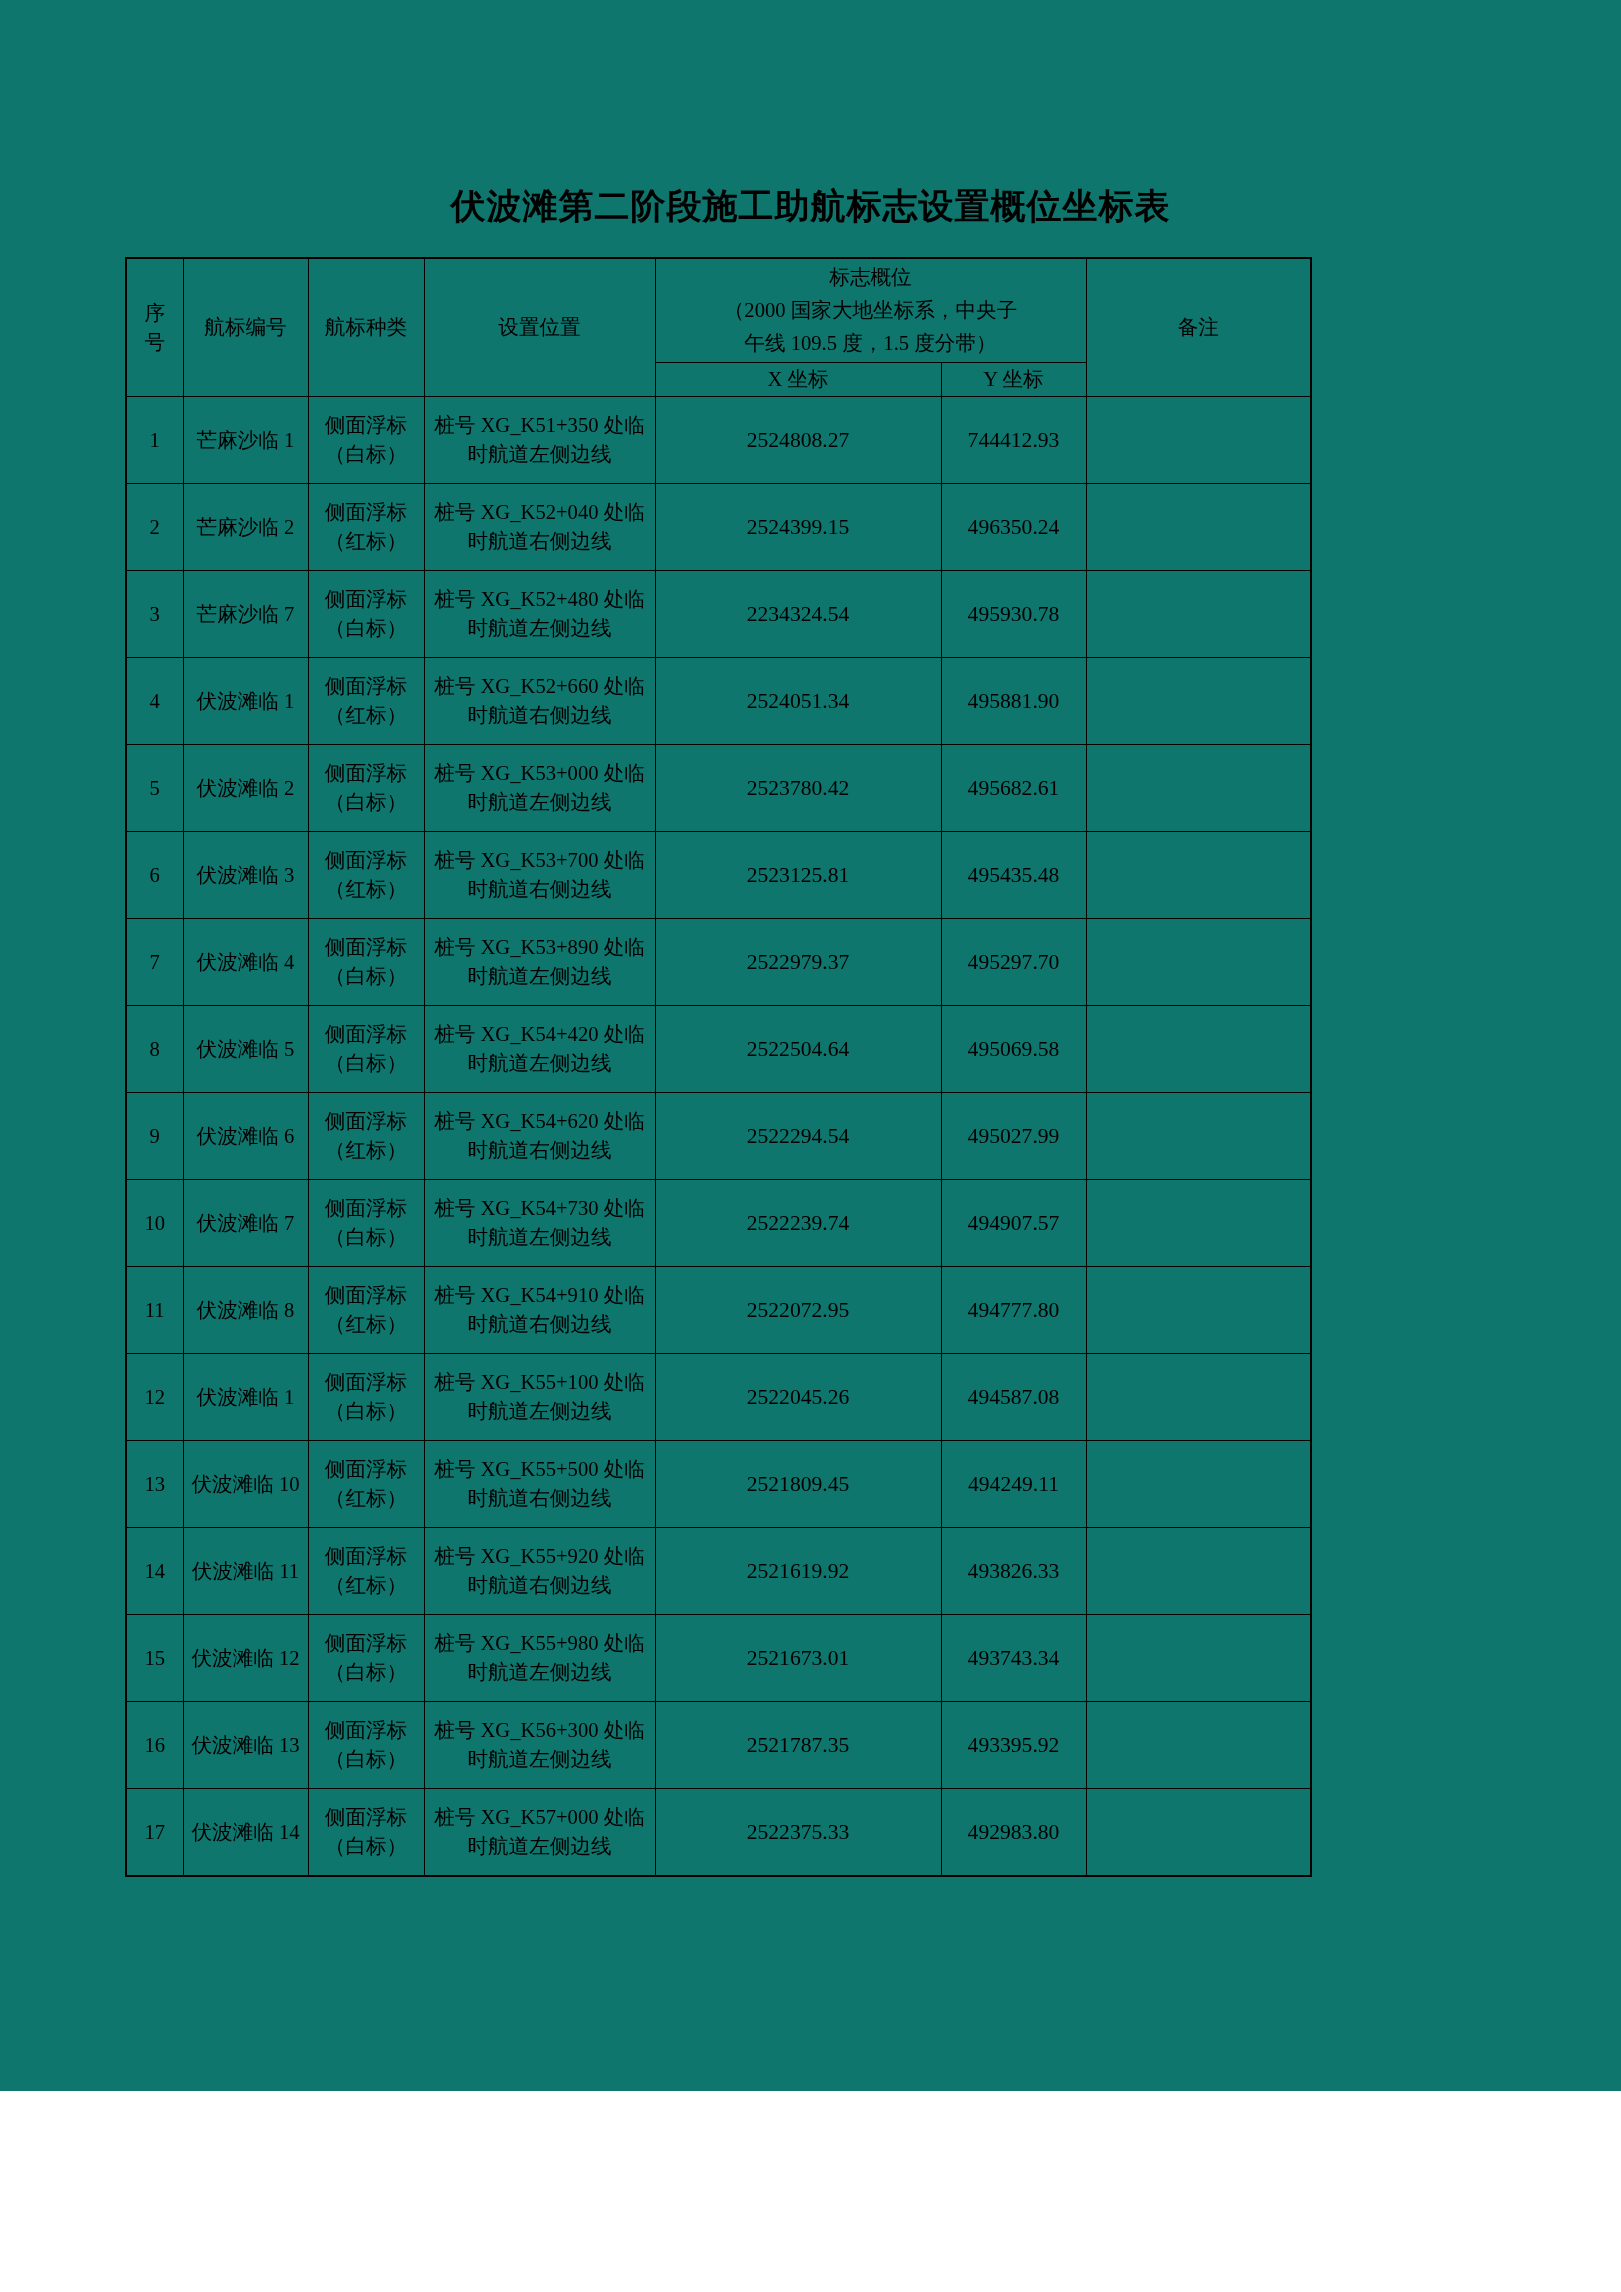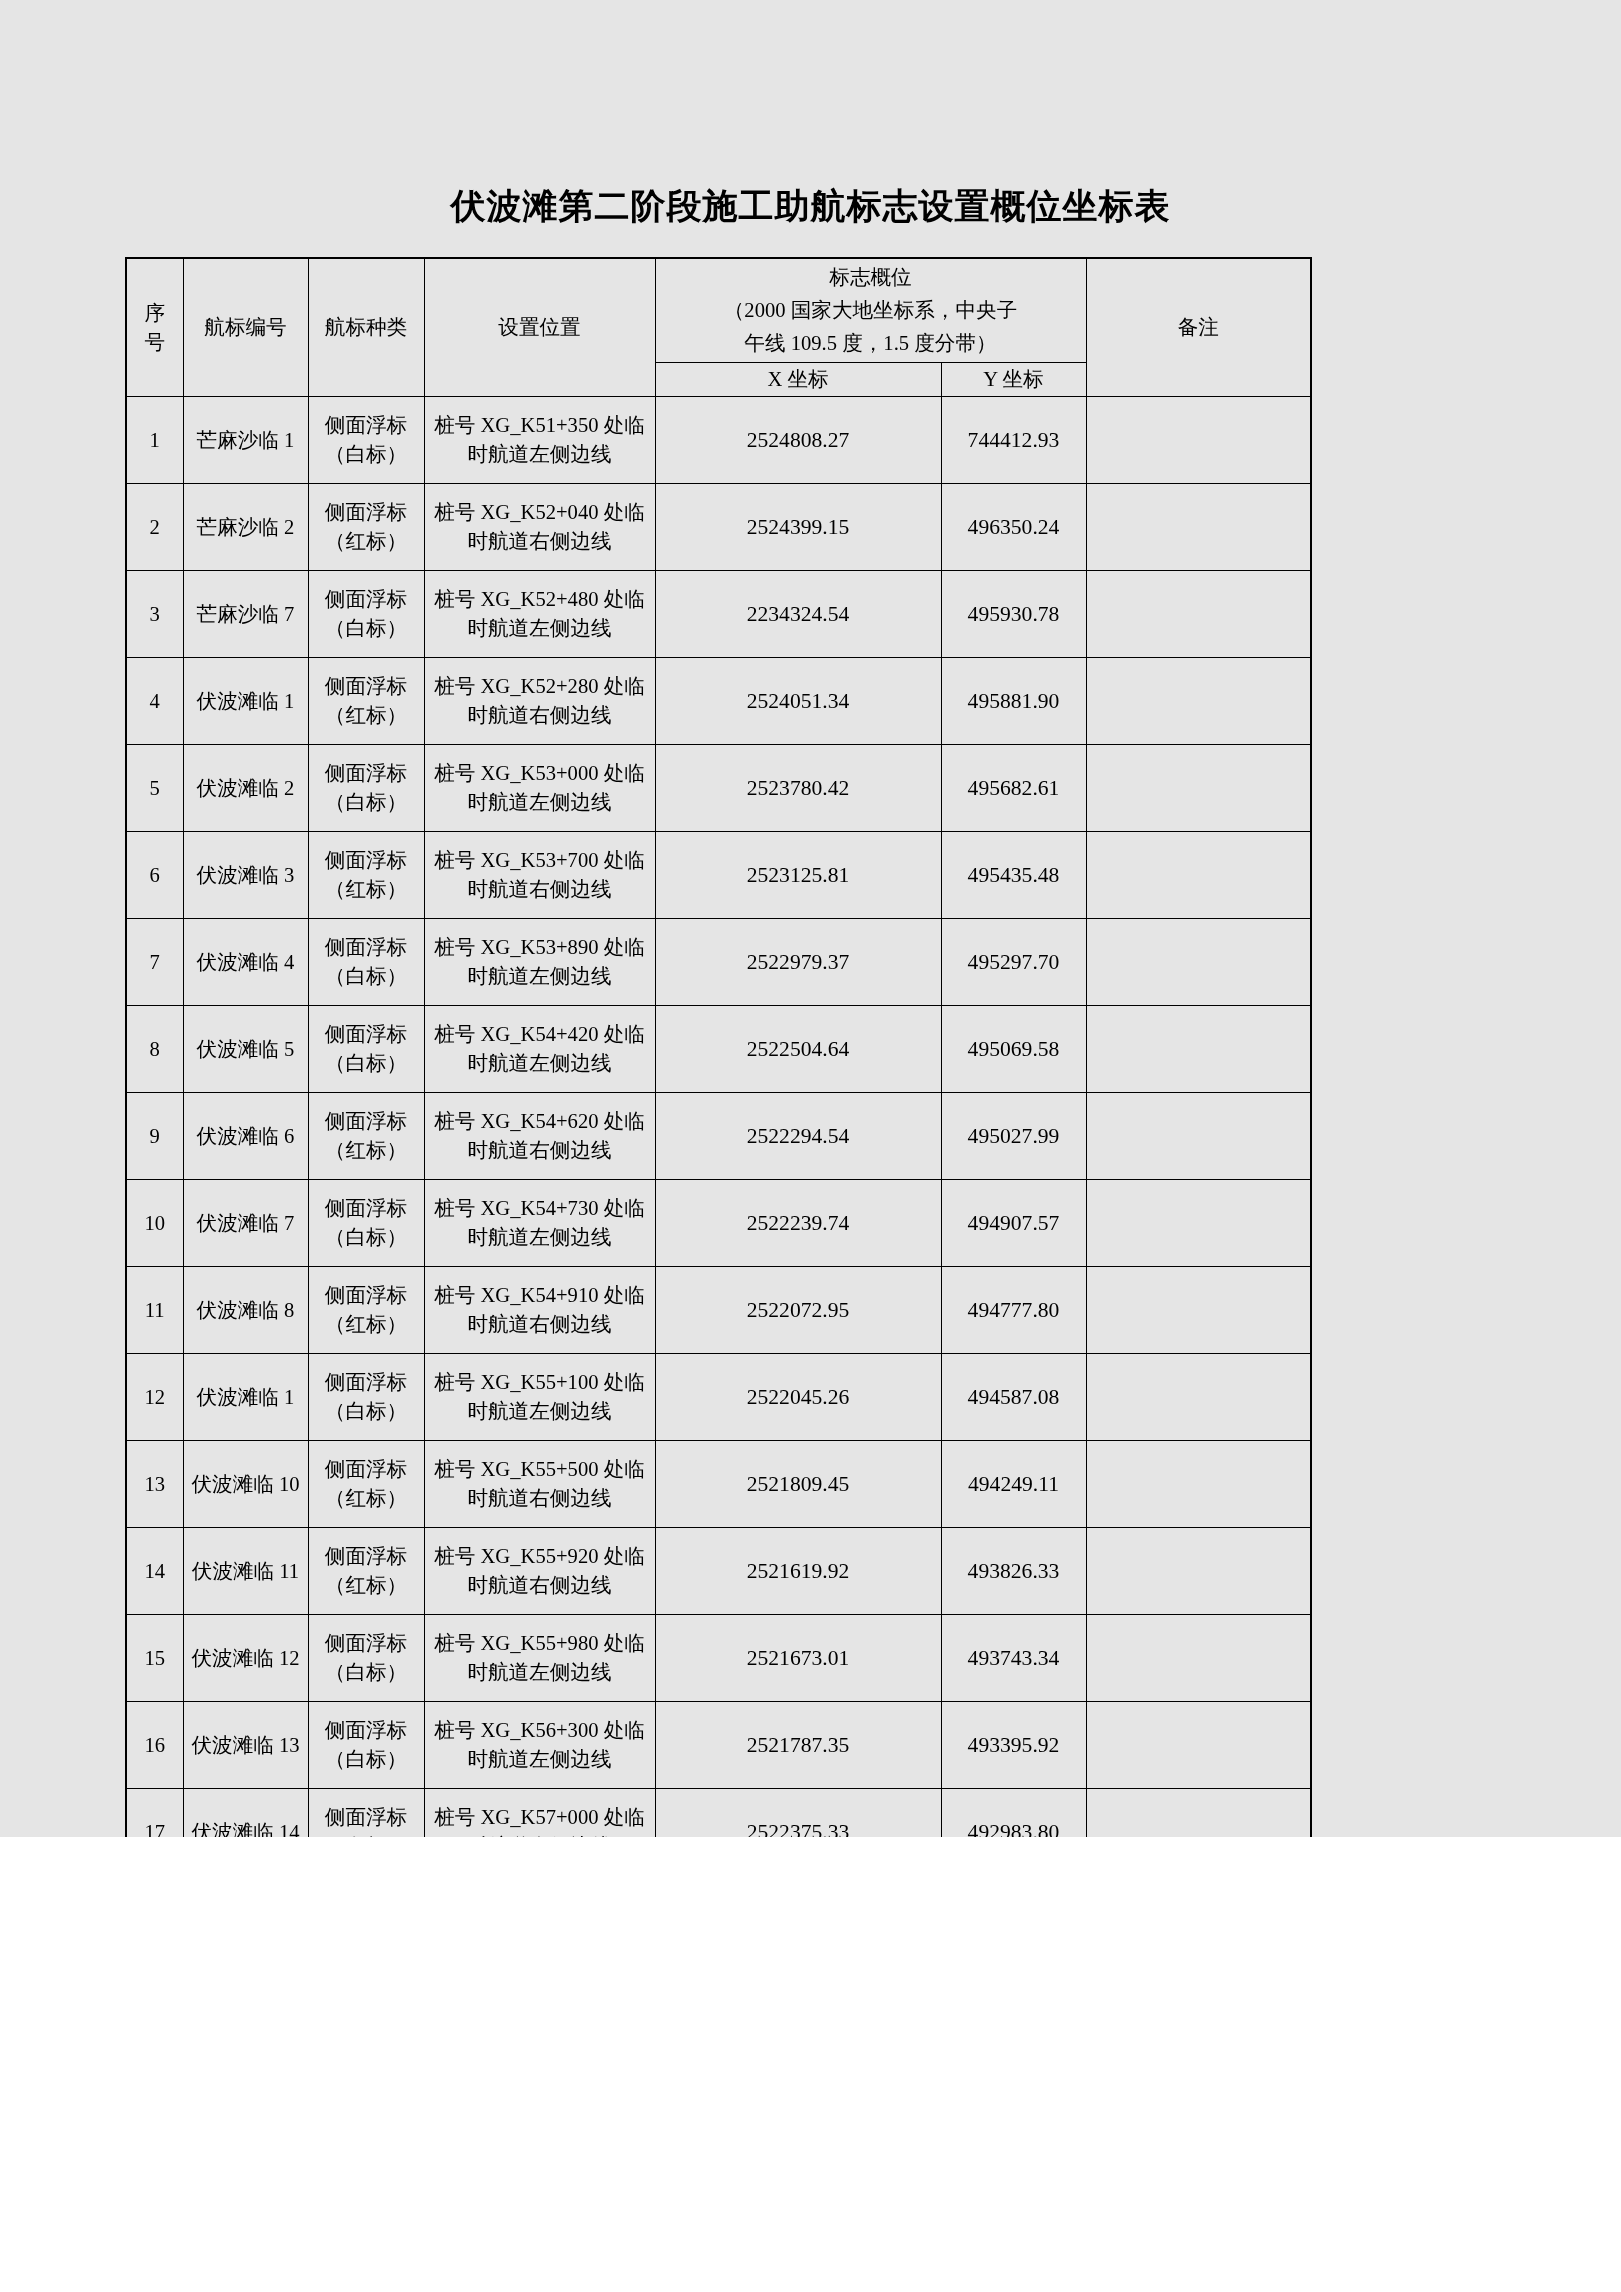--- a/index.html
+++ b/index.html
@@ -14,22 +14,22 @@
     position: relative;
     font-family: "Liberation Serif", "DejaVu Serif", serif;
     color: #000000;
     -webkit-font-smoothing: antialiased;
   }
 
   .page {
     position: absolute;
     left: 0; top: 0;
     width: 1621px;
-    height: 1837px;
-    background: #e5e5e5;
+    height: 2091px;
+    background: #0f766e;
     overflow: hidden;
   }
 
   
   .doc-title {
     position: absolute;
     left: 0;
     top: 184px;
     width: 1621px;
     text-align: center;
@@ -205,21 +205,21 @@
             <td class="row-cell remark-cell"></td>
           </tr>
           <tr>
             <td class="row-cell">4</td>
             <td class="row-cell">伏波滩临 1</td>
             <td class="row-cell cell-two">
               <span class="ln">侧面浮标</span>
               <span class="ln">（红标）</span>
             </td>
             <td class="row-cell cell-two">
-              <span class="ln">桩号 XG_K52+280 处临</span>
+              <span class="ln">桩号 XG_K52+660 处临</span>
               <span class="ln">时航道右侧边线</span>
             </td>
             <td class="row-cell num-cell">2524051.34</td>
             <td class="row-cell num-cell">495881.90</td>
             <td class="row-cell remark-cell"></td>
           </tr>
           <tr>
             <td class="row-cell">5</td>
             <td class="row-cell">伏波滩临 2</td>
             <td class="row-cell cell-two">

